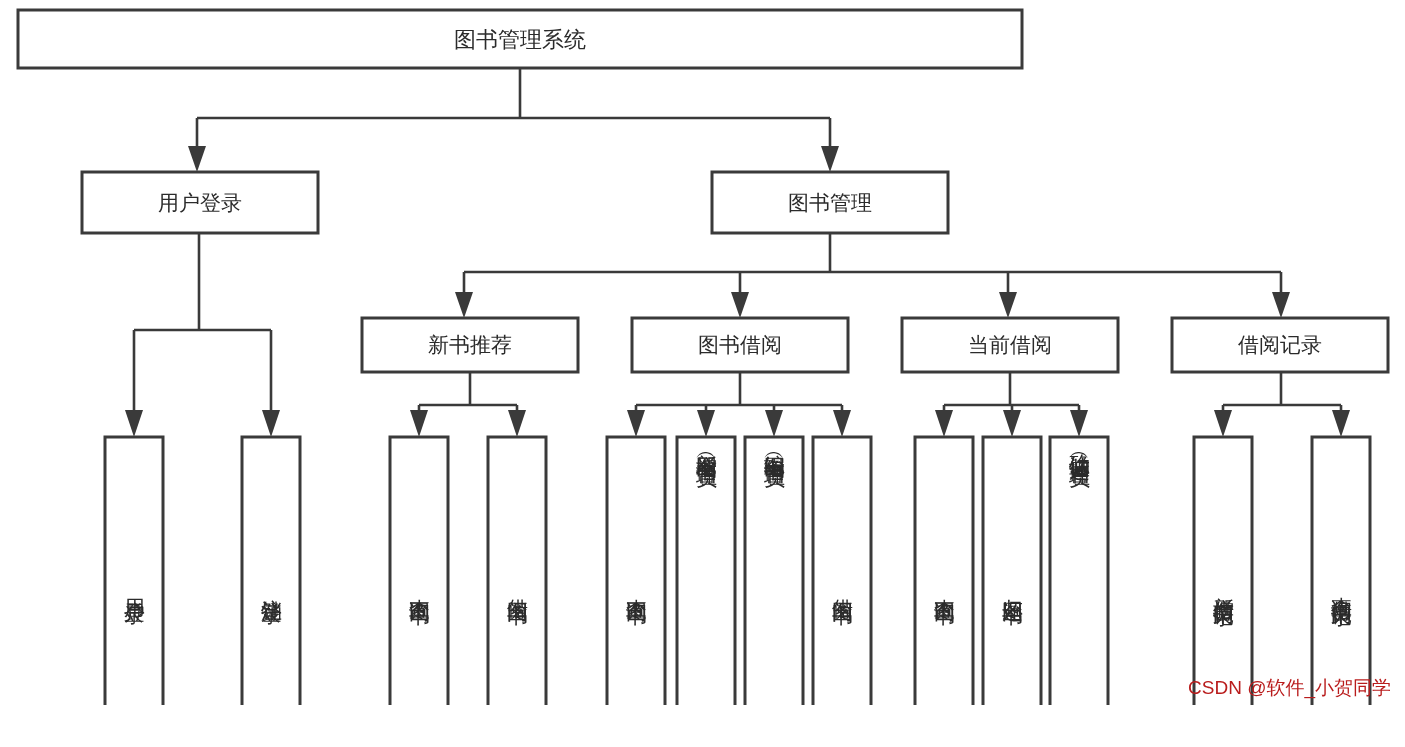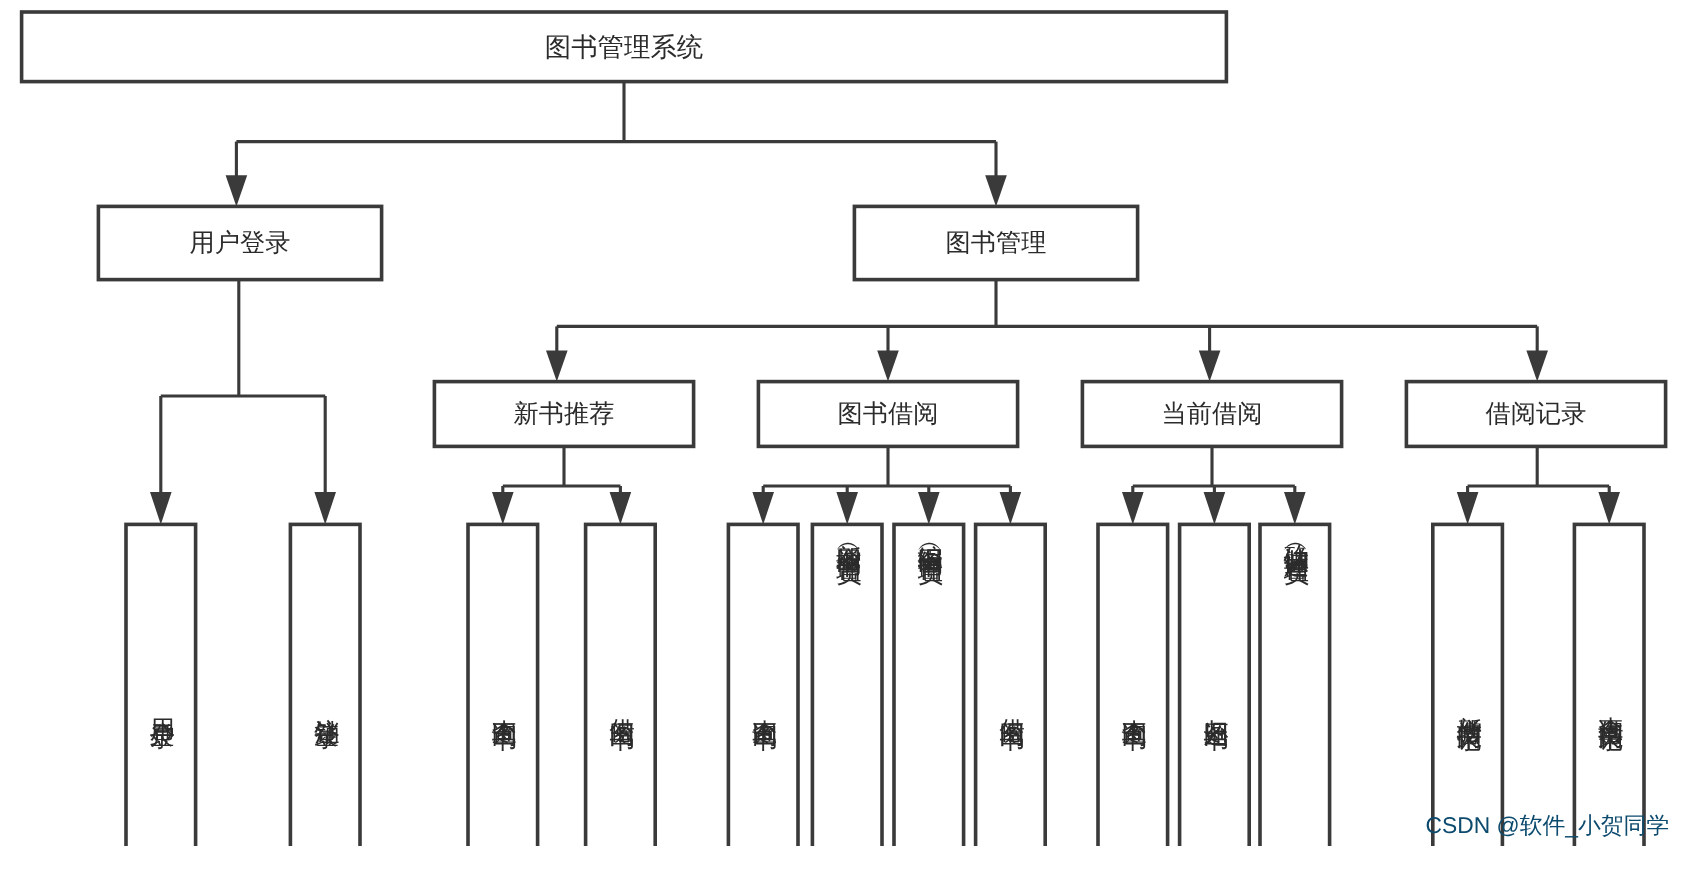--- a/index.html
+++ b/index.html
@@ -69,21 +69,21 @@
     color: #2b2b2b;
     letter-spacing: 2px;
     white-space: nowrap;
   }
   .watermark {
     position: absolute;
     right: 14px;
     bottom: 4px;
     font-family: "Liberation Sans", "DejaVu Sans", sans-serif;
     font-size: 19px;
-    color: #0c4a6e;
+    color: #b91c1c;
     white-space: nowrap;
     pointer-events: none;
   }
 </style>
 </head>
 <body>
 
 <div id="stage">
 
   <svg id="diagram" viewBox="0 0 1405 747">

